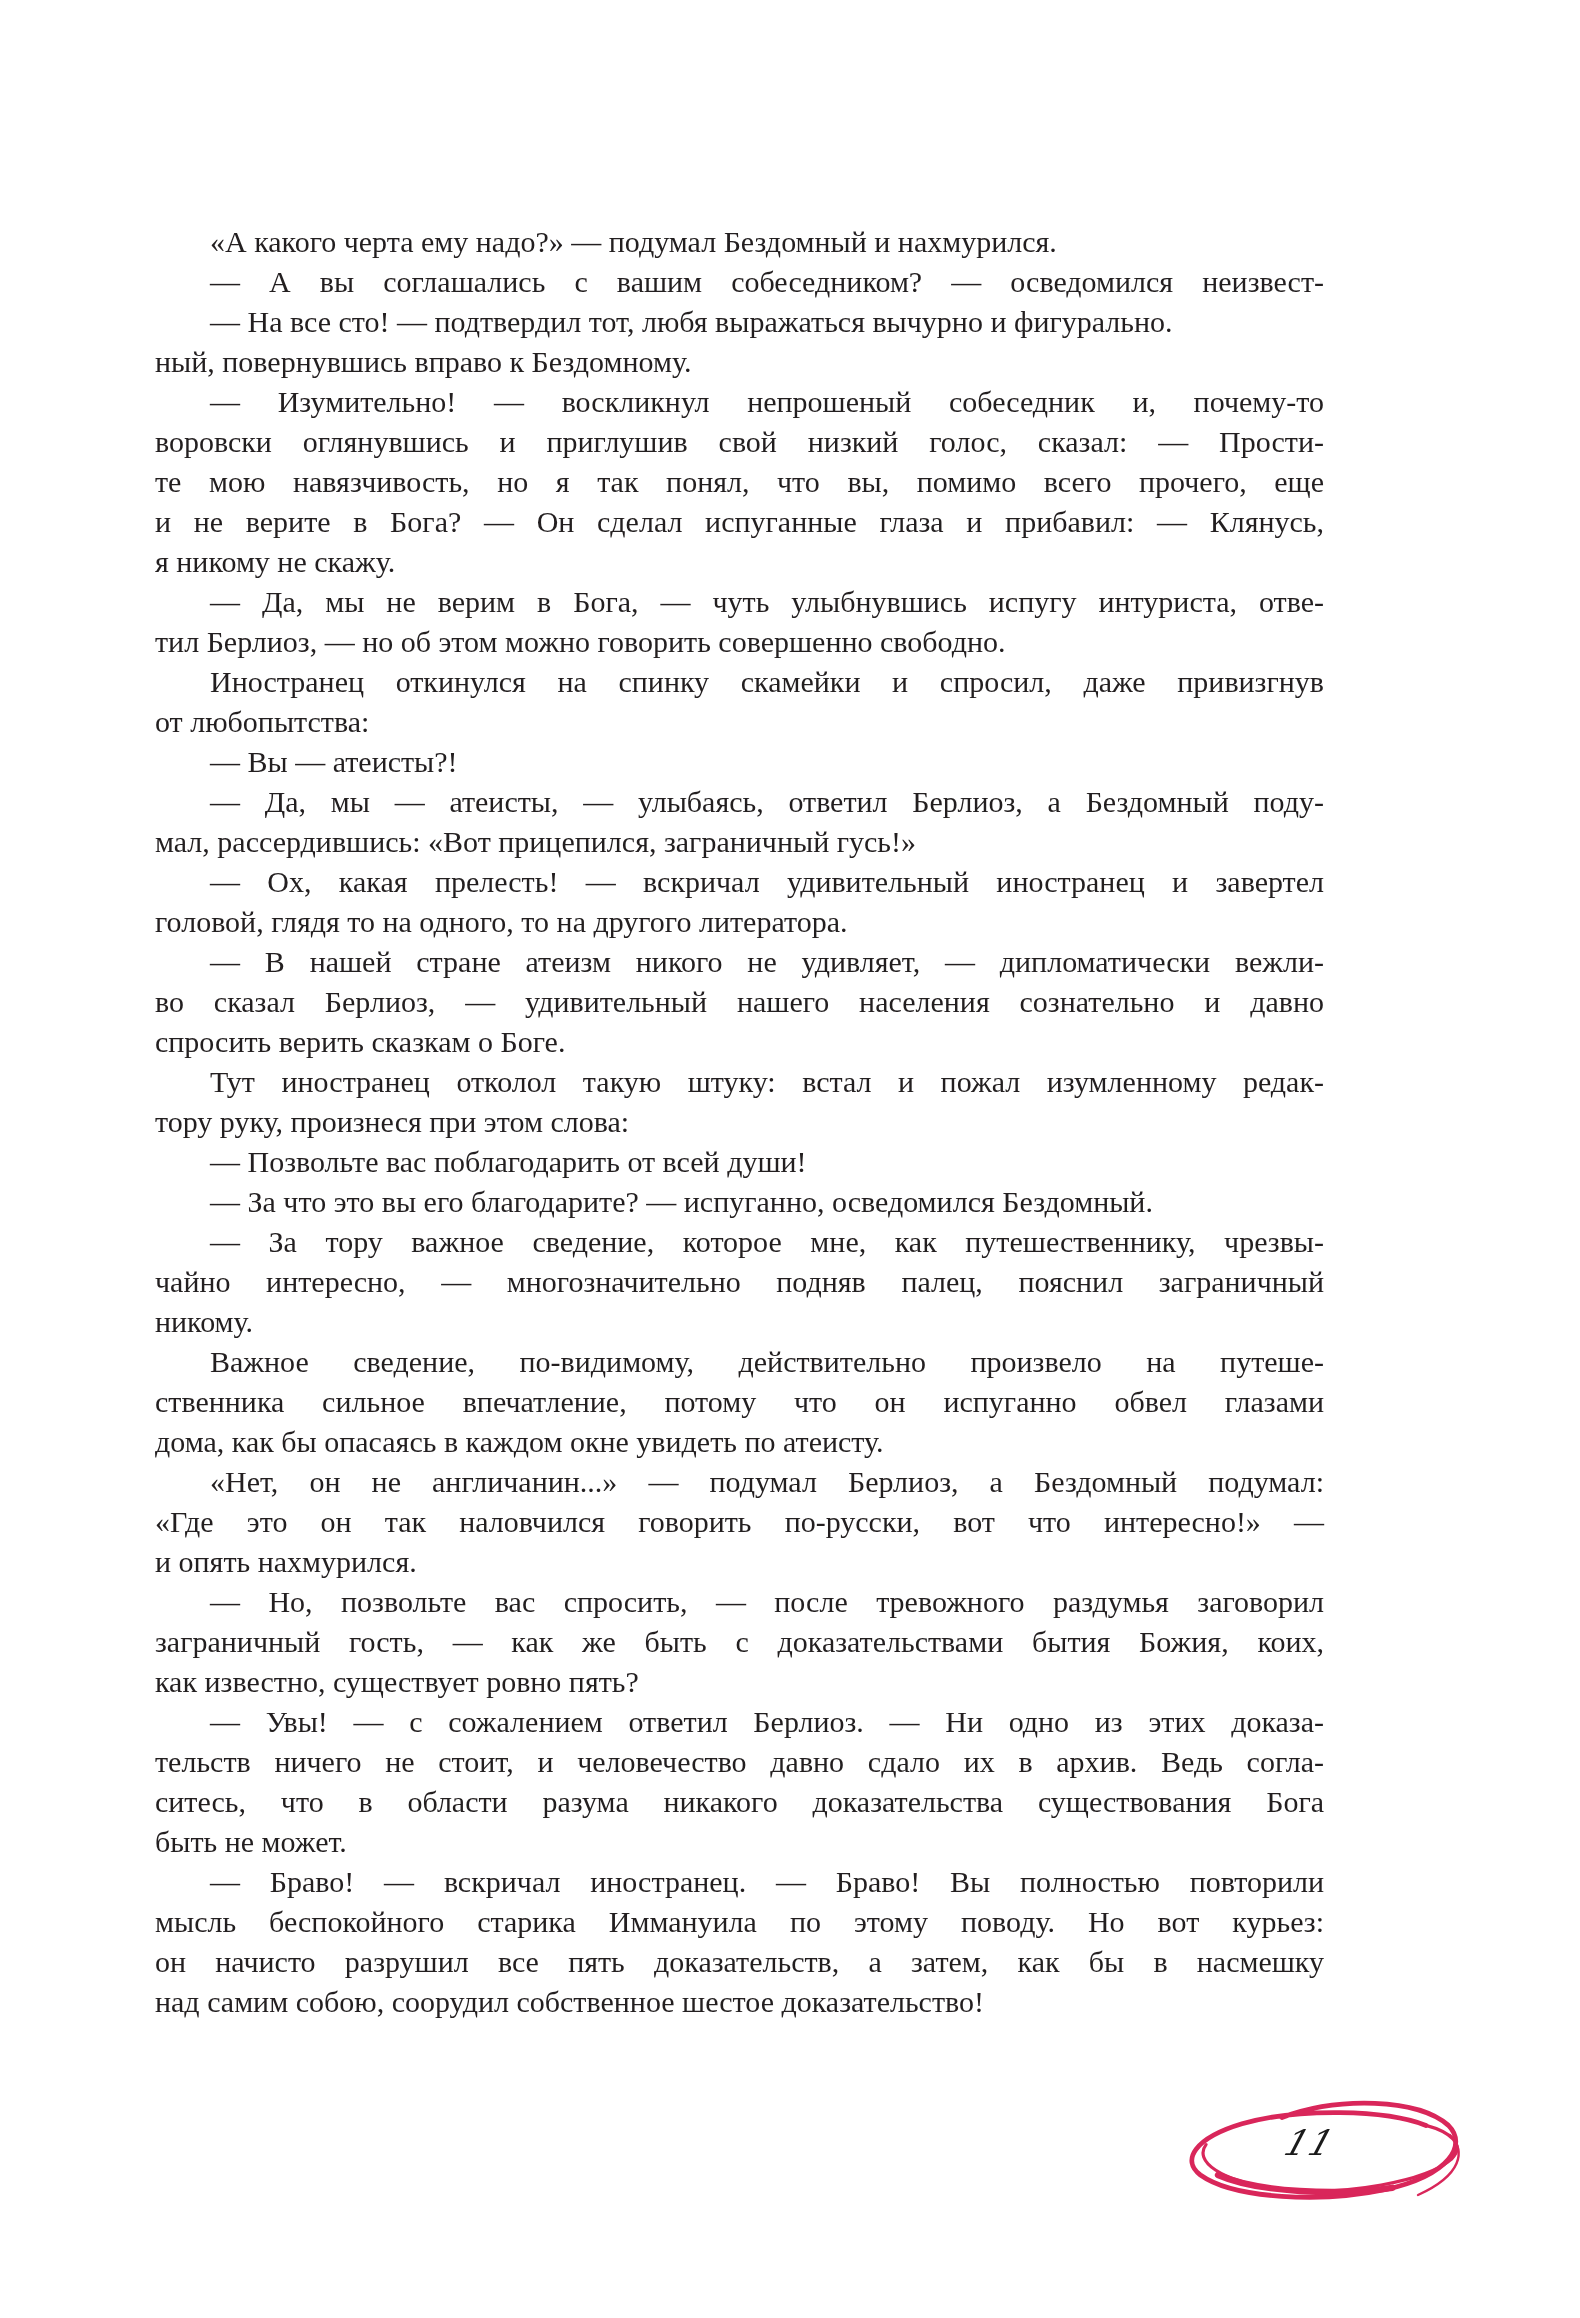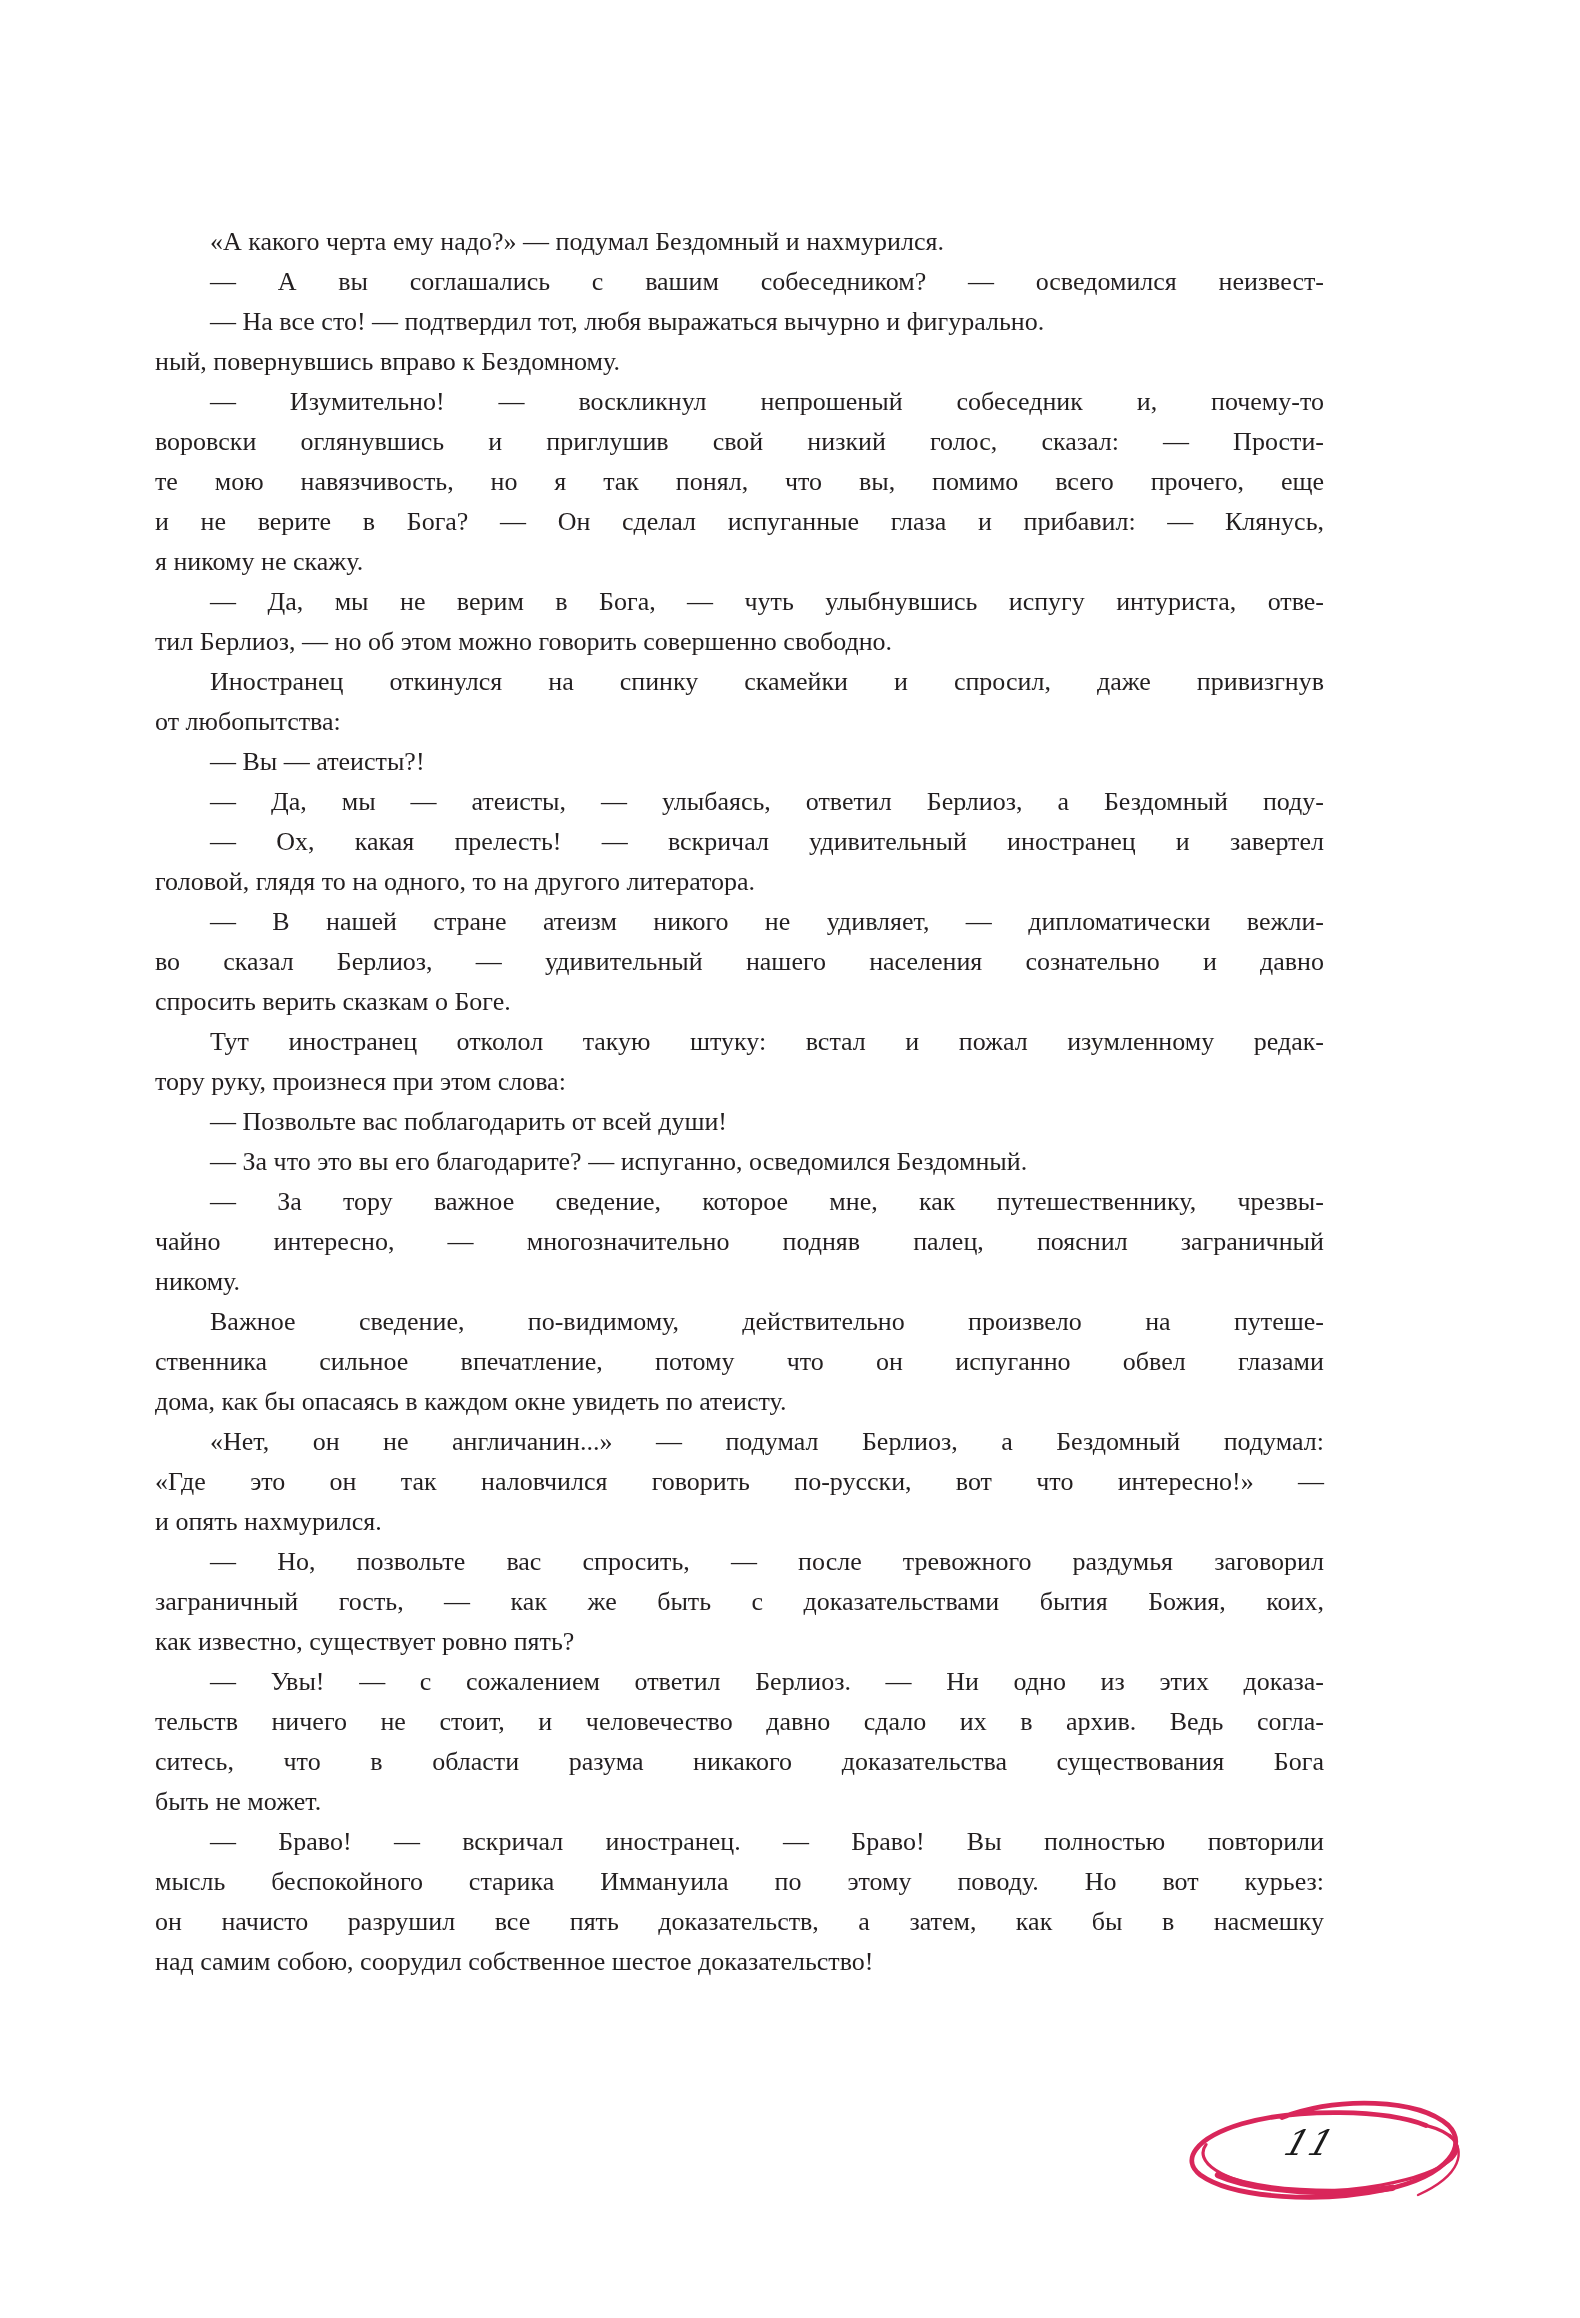--- a/index.html
+++ b/index.html
@@ -7,21 +7,21 @@
     .page {
       position: absolute; left: 0; top: 0; width: 1581px; height: 2319px;
       background: #ffffff;
     }
     .text-column {
       position: absolute;
       left: 155px;
       top: 222px;
       width: 1169px;
       font-family: "Liberation Serif", "DejaVu Serif", serif;
-      font-size: 26px;
+      font-size: 30px;
       line-height: 40px;
       color: #231f20;
     }
     .line {
       display: block;
       white-space: nowrap;
       text-align: justify;
       text-align-last: justify;
       height: 40px;
       overflow: visible;
@@ -62,20 +62,21 @@
       <span class="line">воровски оглянувшись и приглушив свой низкий голос, сказал: — Прости-</span>
       <span class="line">те мою навязчивость, но я так понял, что вы, помимо всего прочего, еще</span>
       <span class="line">и не верите в Бога? — Он сделал испуганные глаза и прибавил: — Клянусь,</span>
       <span class="line last">я никому не скажу.</span>
       <span class="line indent">— Да, мы не верим в Бога, — чуть улыбнувшись испугу интуриста, отве-</span>
       <span class="line last">тил Берлиоз, — но об этом можно говорить совершенно свободно.</span>
       <span class="line indent">Иностранец откинулся на спинку скамейки и спросил, даже привизгнув</span>
       <span class="line last">от любопытства:</span>
       <span class="line indent last">— Вы — атеисты?!</span>
       <span class="line indent">— Да, мы — атеисты, — улыбаясь, ответил Берлиоз, а Бездомный поду-</span>
+      <span class="line last">мал, рассердившись: «Вот прицепился, заграничный гусь!»</span>
       <span class="line indent">— Ох, какая прелесть! — вскричал удивительный иностранец и завертел</span>
       <span class="line last">головой, глядя то на одного, то на другого литератора.</span>
       <span class="line indent">— В нашей стране атеизм никого не удивляет, — дипломатически вежли-</span>
       <span class="line">во сказал Берлиоз, — удивительный нашего населения сознательно и давно</span>
       <span class="line last">спросить верить сказкам о Боге.</span>
       <span class="line indent">Тут иностранец отколол такую штуку: встал и пожал изумленному редак-</span>
       <span class="line last">тору руку, произнеся при этом слова:</span>
       <span class="line indent last">— Позвольте вас поблагодарить от всей души!</span>
       <span class="line indent last">— За что это вы его благодарите? — испуганно, осведомился Бездомный.</span>
       <span class="line indent">— За тору важное сведение, которое мне, как путешественнику, чрезвы-</span>

